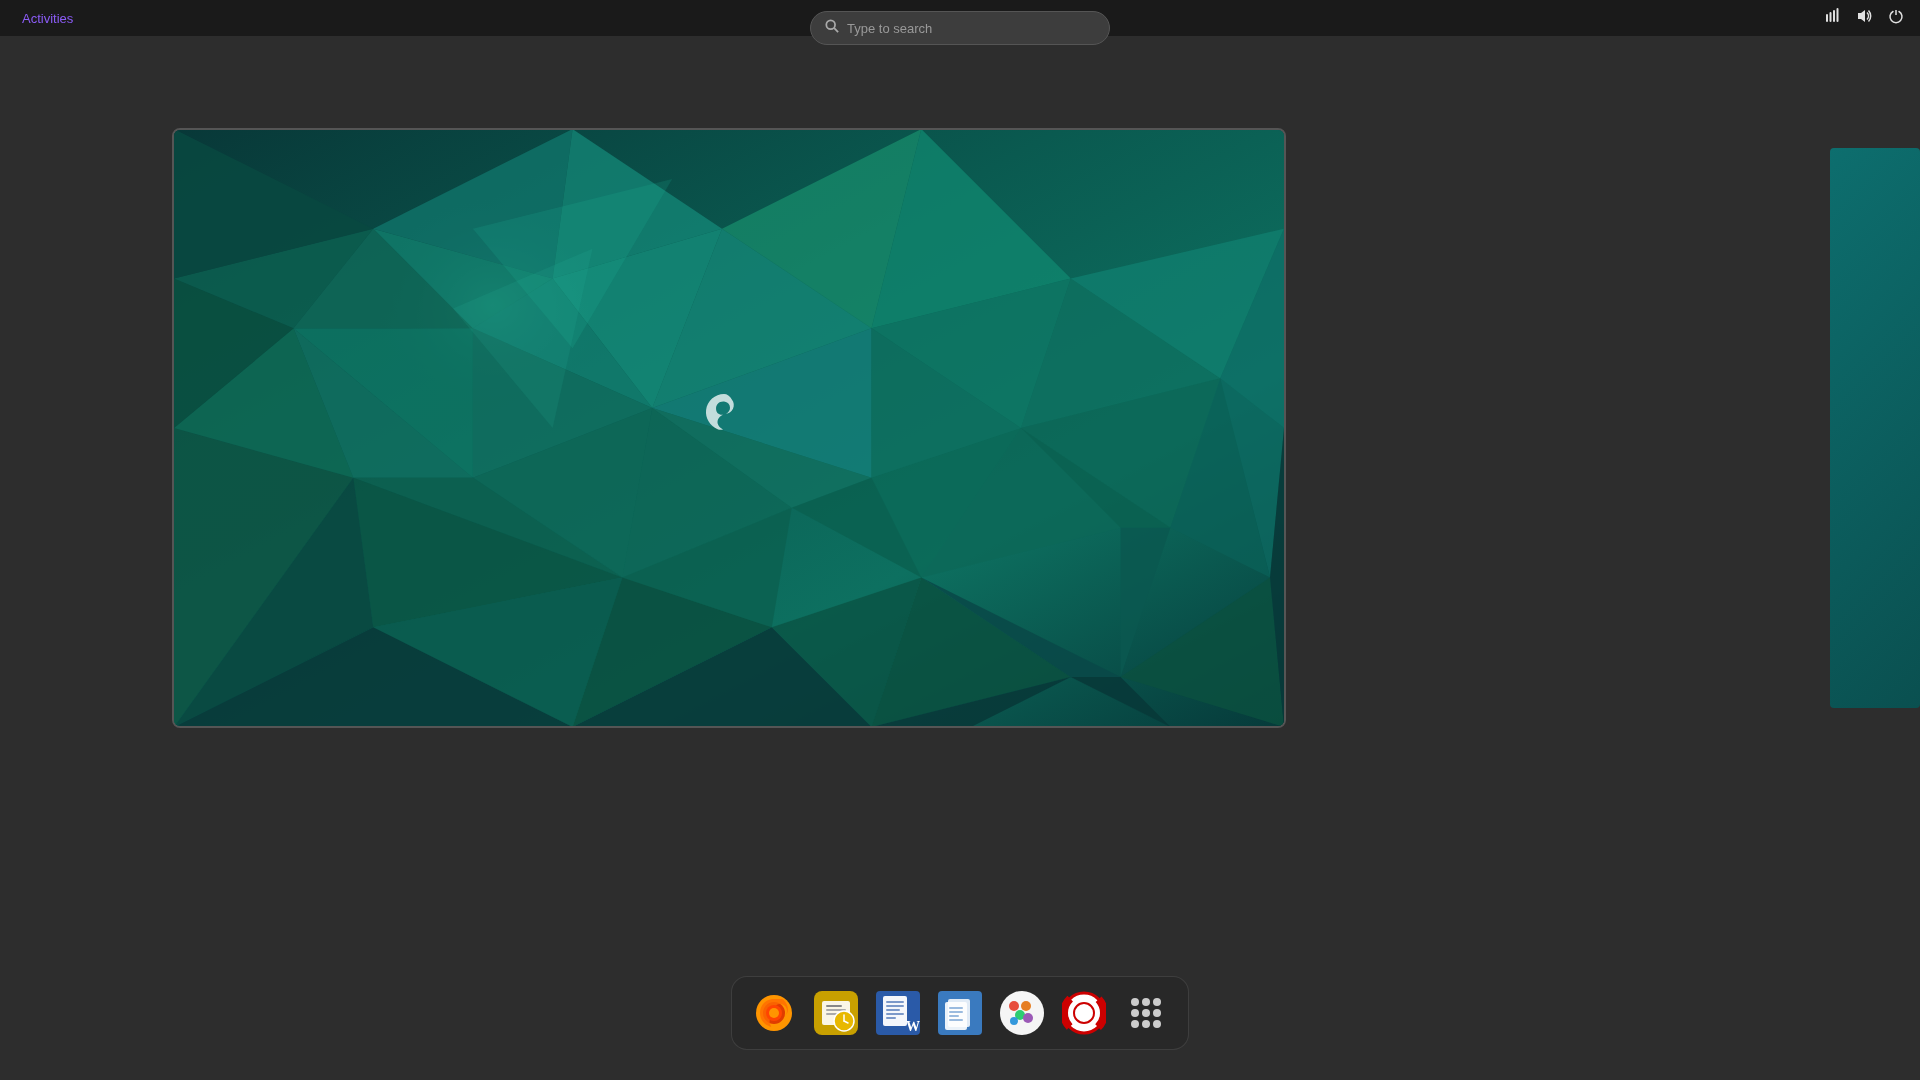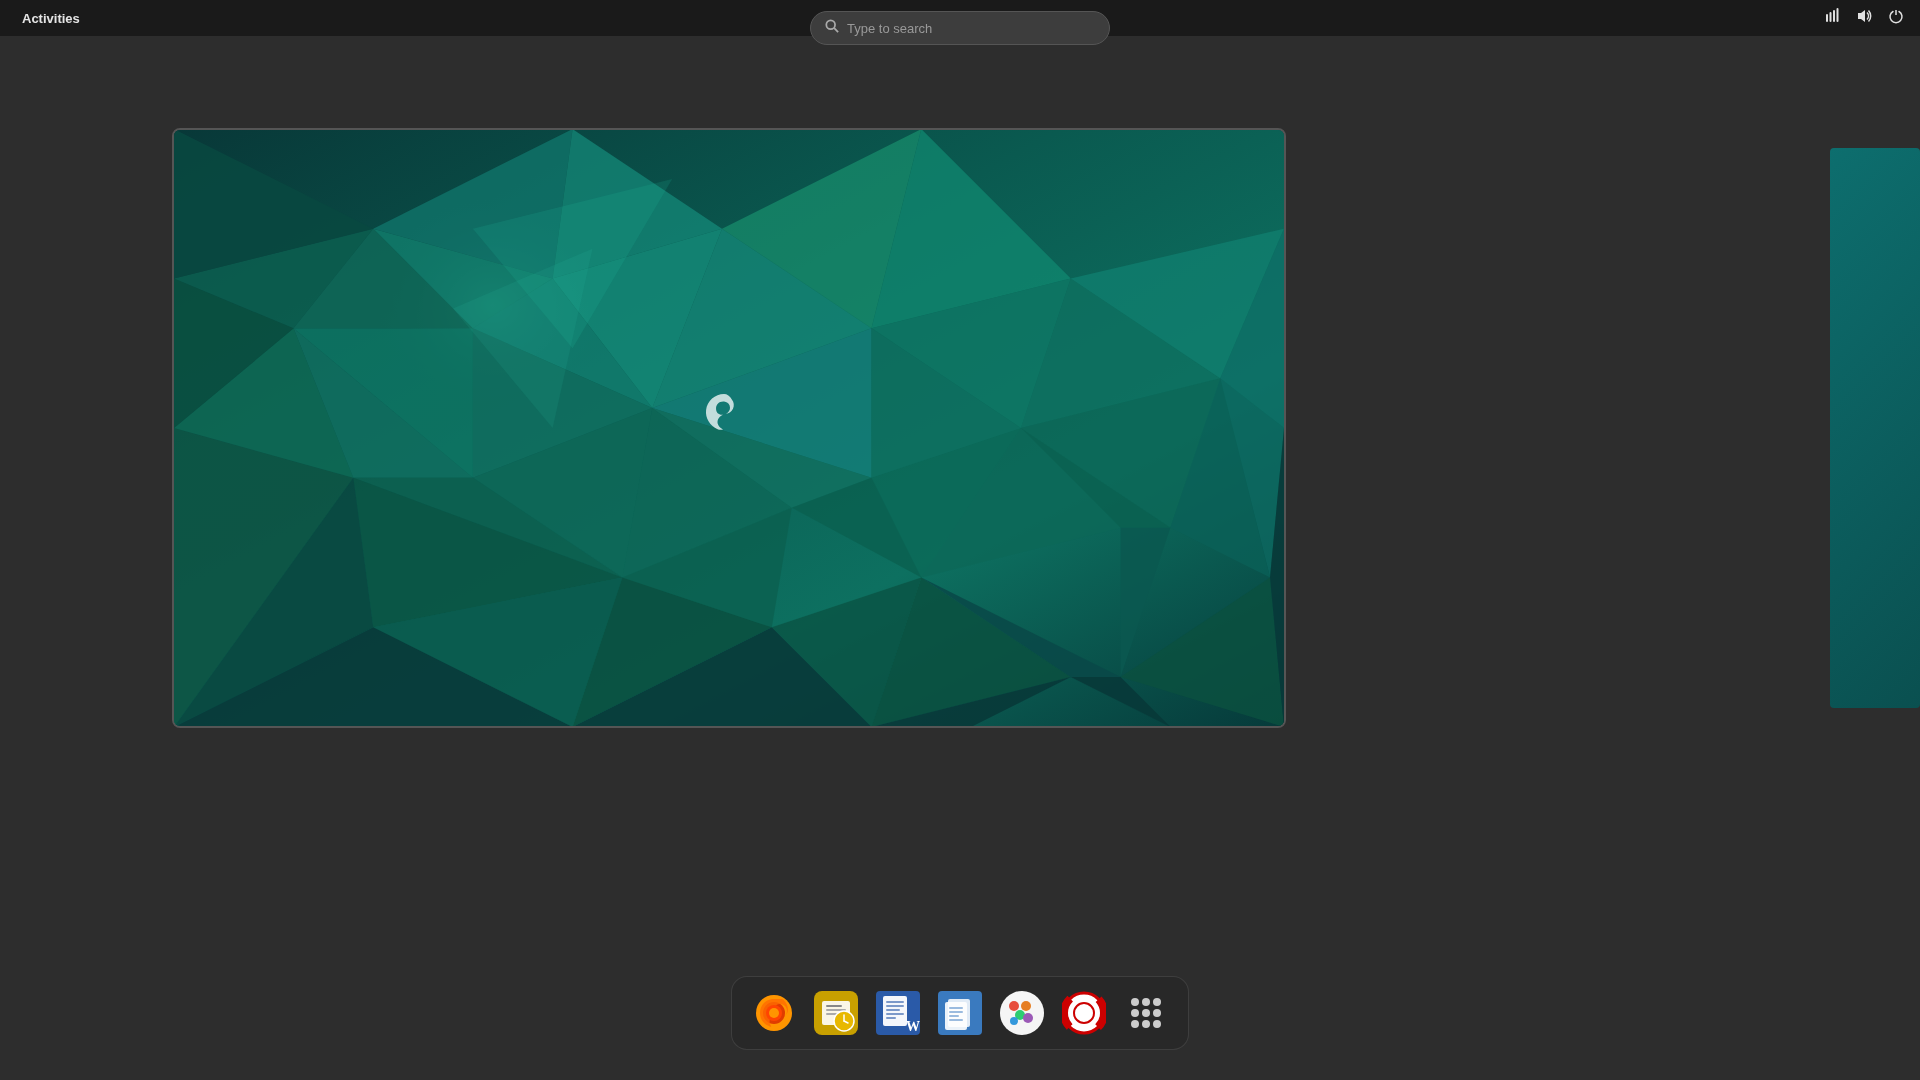--- a/index.html
+++ b/index.html
@@ -20,28 +20,27 @@
       height: 36px;
       background: #1a1a1a;
       display: flex;
       align-items: center;
       justify-content: space-between;
       padding: 0 12px;
       z-index: 100;
     }
 
     #activities-btn {
-      color: #e5e5e5;
+      color: #8b5cf6;
       font-size: 13px;
       padding: 4px 10px;
       border-radius: 4px;
       cursor: pointer;
       background: transparent;
       border: none;
-      font-weight: bold;
     }
 
     #topbar-center {
       position: absolute;
       left: 50%;
       transform: translateX(-50%);
       display: flex;
       flex-direction: column;
       align-items: center;
     }

